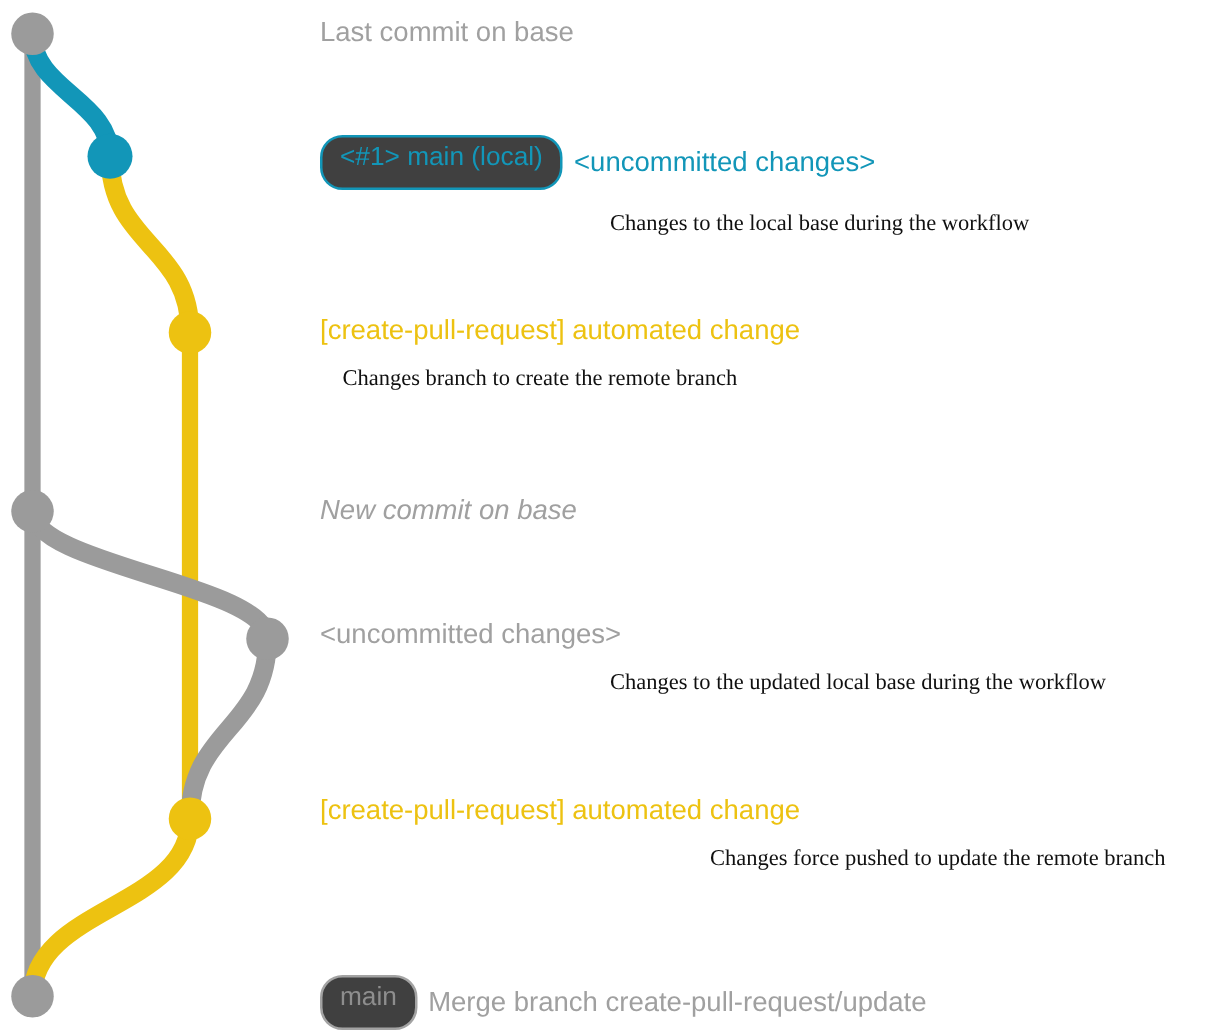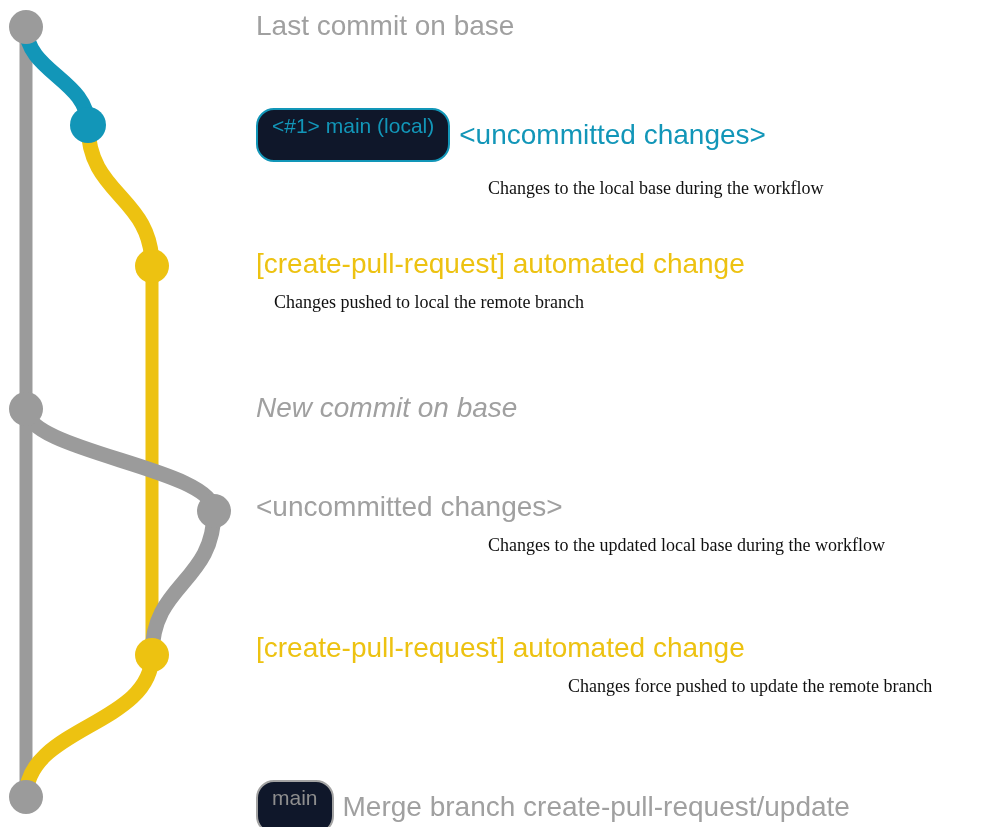--- a/index.html
+++ b/index.html
@@ -43,33 +43,33 @@
     display: flex;
     align-items: center;
     gap: 9px;
     white-space: nowrap;
   }
 
   .ref-badge {
     display: inline-block;
     border: 2px solid #9b9b9b;
     border-radius: 18px;
-    padding: 4px 14px 22px 14px;
+    padding: 4px 14px 12px 14px;
     font-size: 21px;
     line-height: 24px;
     color: #9b9b9b;
-    background: #0f172a;
+    background: #404040;
     font-family: "Liberation Sans", sans-serif;
   }
   .ref-badge.teal   { border-color: #1296b8; color: #1296b8; }
   .ref-badge.yellow { border-color: #edc211; color: #edc211; }
   .ref-badge.gray   { border-color: #a3a3a3; color: #8e8e8e; }
 
   .subject {
-    font-size: 28px;
+    font-size: 22px;
     line-height: 24px;
     font-family: "Liberation Sans", sans-serif;
     color: #9b9b9b;
     white-space: nowrap;
   }
   .subject.teal   { color: #1296b8; }
   .subject.yellow { color: #edc211; }
   .subject.gray   { color: #a0a0a0; }
 
   .description {
@@ -123,21 +123,21 @@
       <span class="ref-badge teal">&lt;#1&gt; main (local)</span>
       <span class="subject teal">&lt;uncommitted changes&gt;</span>
     </div>
     <div class="description" style="margin-left:232px;">Changes to the local base during the workflow</div>
   </div>
 
   <div class="commit-row" style="left:256px; top:252px;">
     <div class="row-head">
       <span class="subject yellow">[create-pull-request] automated change</span>
     </div>
-    <div class="description" style="margin-left:18px;">Changes pushed to local the remote branch</div>
+    <div class="description" style="margin-left:18px;">Changes branch to create the remote branch</div>
   </div>
 
   <div class="commit-row" style="left:256px; top:396px;font-style:italic;">
     <div class="row-head">
       <span class="subject gray">New commit on base</span>
     </div>
   </div>
 
   <div class="commit-row" style="left:256px; top:495px;">
     <div class="row-head">

